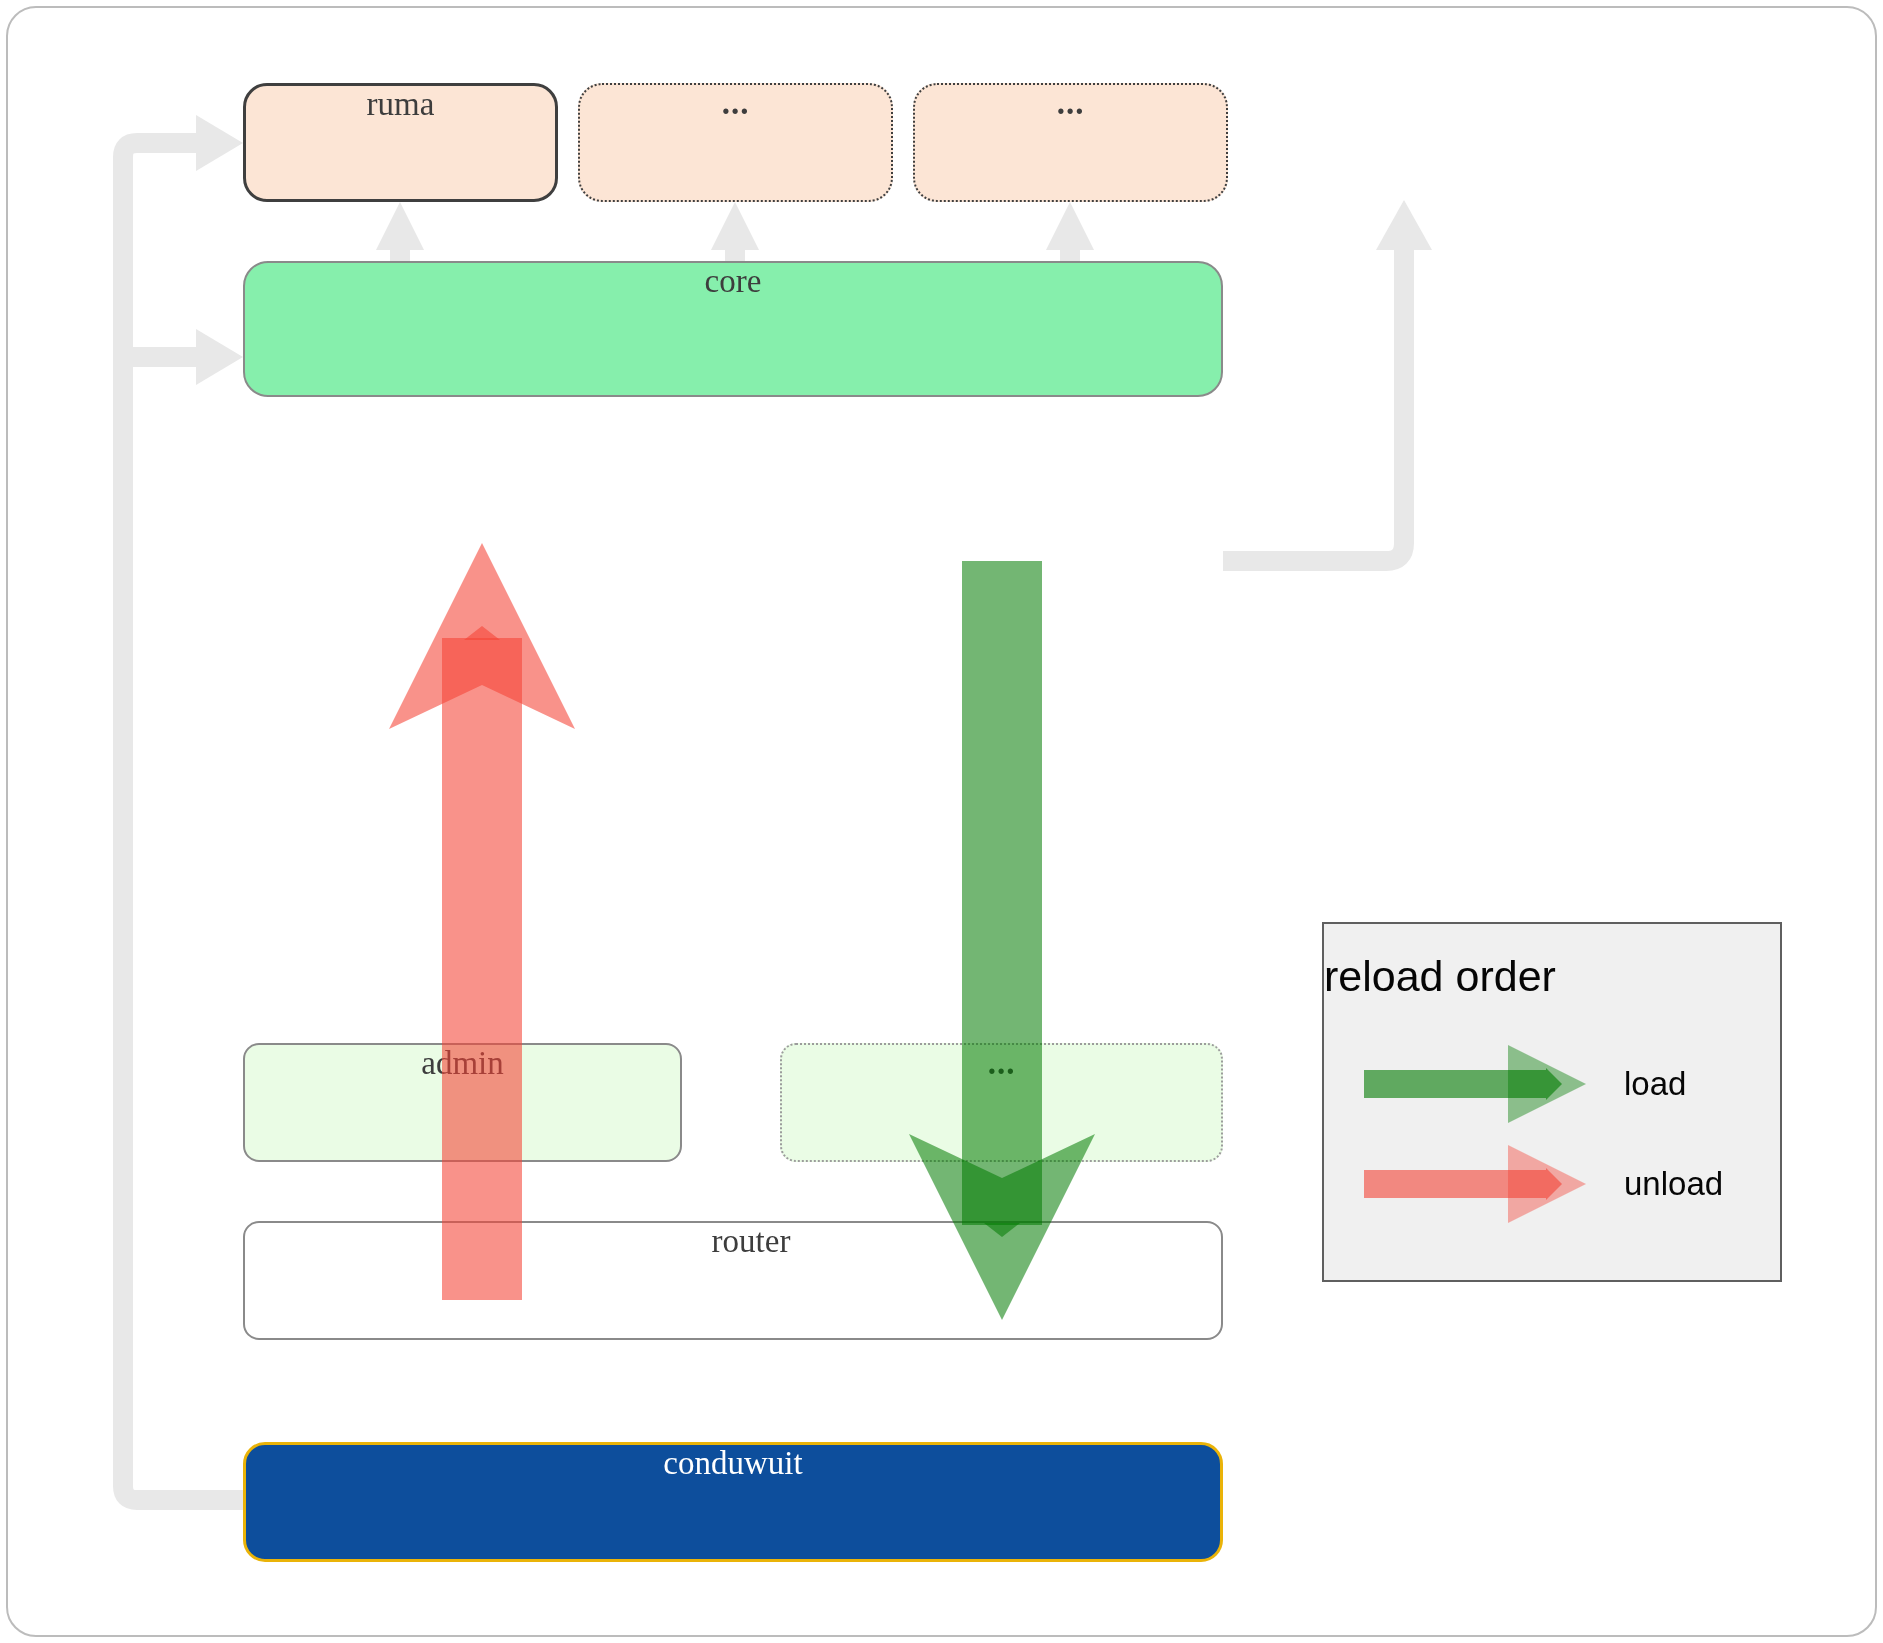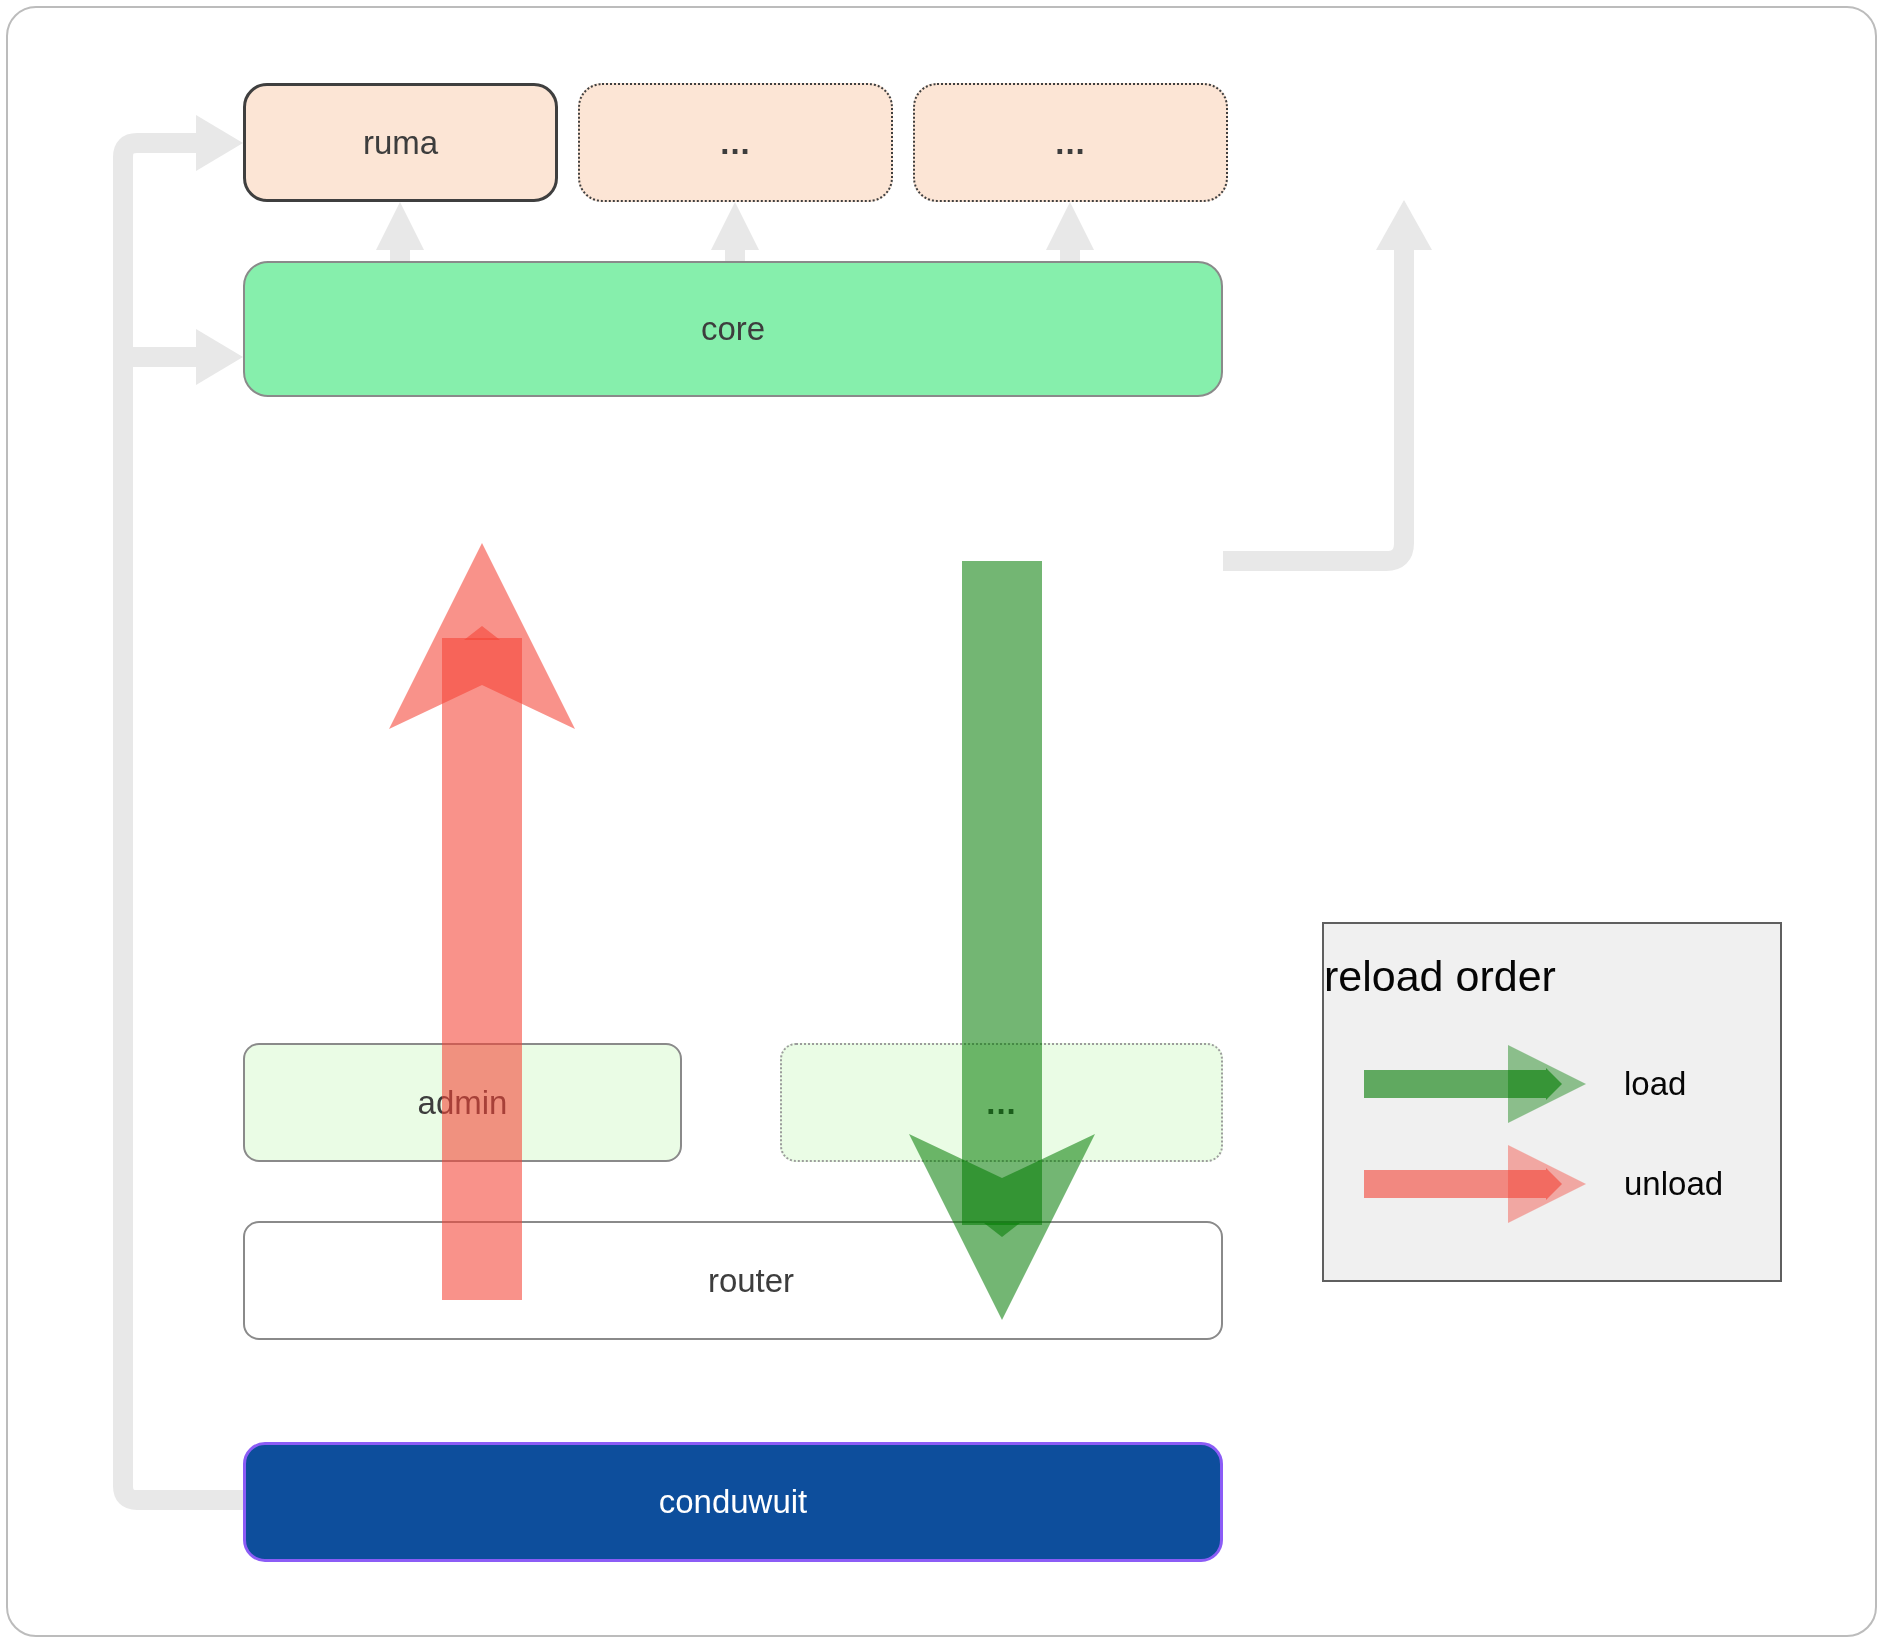--- a/index.html
+++ b/index.html
@@ -2,28 +2,28 @@
 <html><head>
 <meta charset="utf-8">
 <style>
   html,body{margin:0;padding:0;background:#ffffff;}
   body{font-family:"Liberation Sans", sans-serif;}
   .stage{position:relative;width:1883px;height:1643px;background:#fff;overflow:hidden;}
   .frame{position:absolute;left:6px;top:6px;right:6px;bottom:6px;border:2px solid #bcbcbc;border-radius:30px;}
   svg.layer{position:absolute;left:0;top:0;pointer-events:none;}
   .under{z-index:1;}
   .over{z-index:3;}
-  .node{position:absolute;z-index:2;display:flex;align-items:center;justify-content:center;
-        box-sizing:border-box;font-size:33px;color:#3d3d3d;border-radius:16px;}
+  .node{position:absolute;z-index:2;display:flex;justify-content:center;
+        box-sizing:border-box;font-size:33px;color:#3d3d3d;border-radius:16px;font-family:Liberation Serif, serif;}
   .toprow{border:3px solid #3f3f3f;border-radius:24px;}
   .toprow.dotted{border:2px dotted #3f3f3f;}
   .layerbox{border:2px solid #8a8a8a;}
   .lightdotted{border:2px dotted #9c9c9c;}
   .dots{font-weight:700;letter-spacing:1px;}
-  .conduwuit{border:3px solid #8b5cf6;border-radius:22px;color:#fff;font-weight:500;}
+  .conduwuit{border:3px solid #eab308;border-radius:22px;color:#fff;font-weight:500;}
   .legend{position:absolute;z-index:2;left:1322px;top:922px;width:460px;height:360px;
           box-sizing:border-box;border:2px solid #5f5f5f;}
   .legend-title{position:absolute;left:0;top:28px;width:100%;text-align:left;
                 font-size:43px;color:#060606;}
   .legend-arrow{position:absolute;left:38px;width:230px;height:80px;}
   .legend-label{position:absolute;left:300px;height:80px;display:flex;align-items:center;
                 font-size:33px;color:#060606;}
 </style>
 </head>
 <body>

